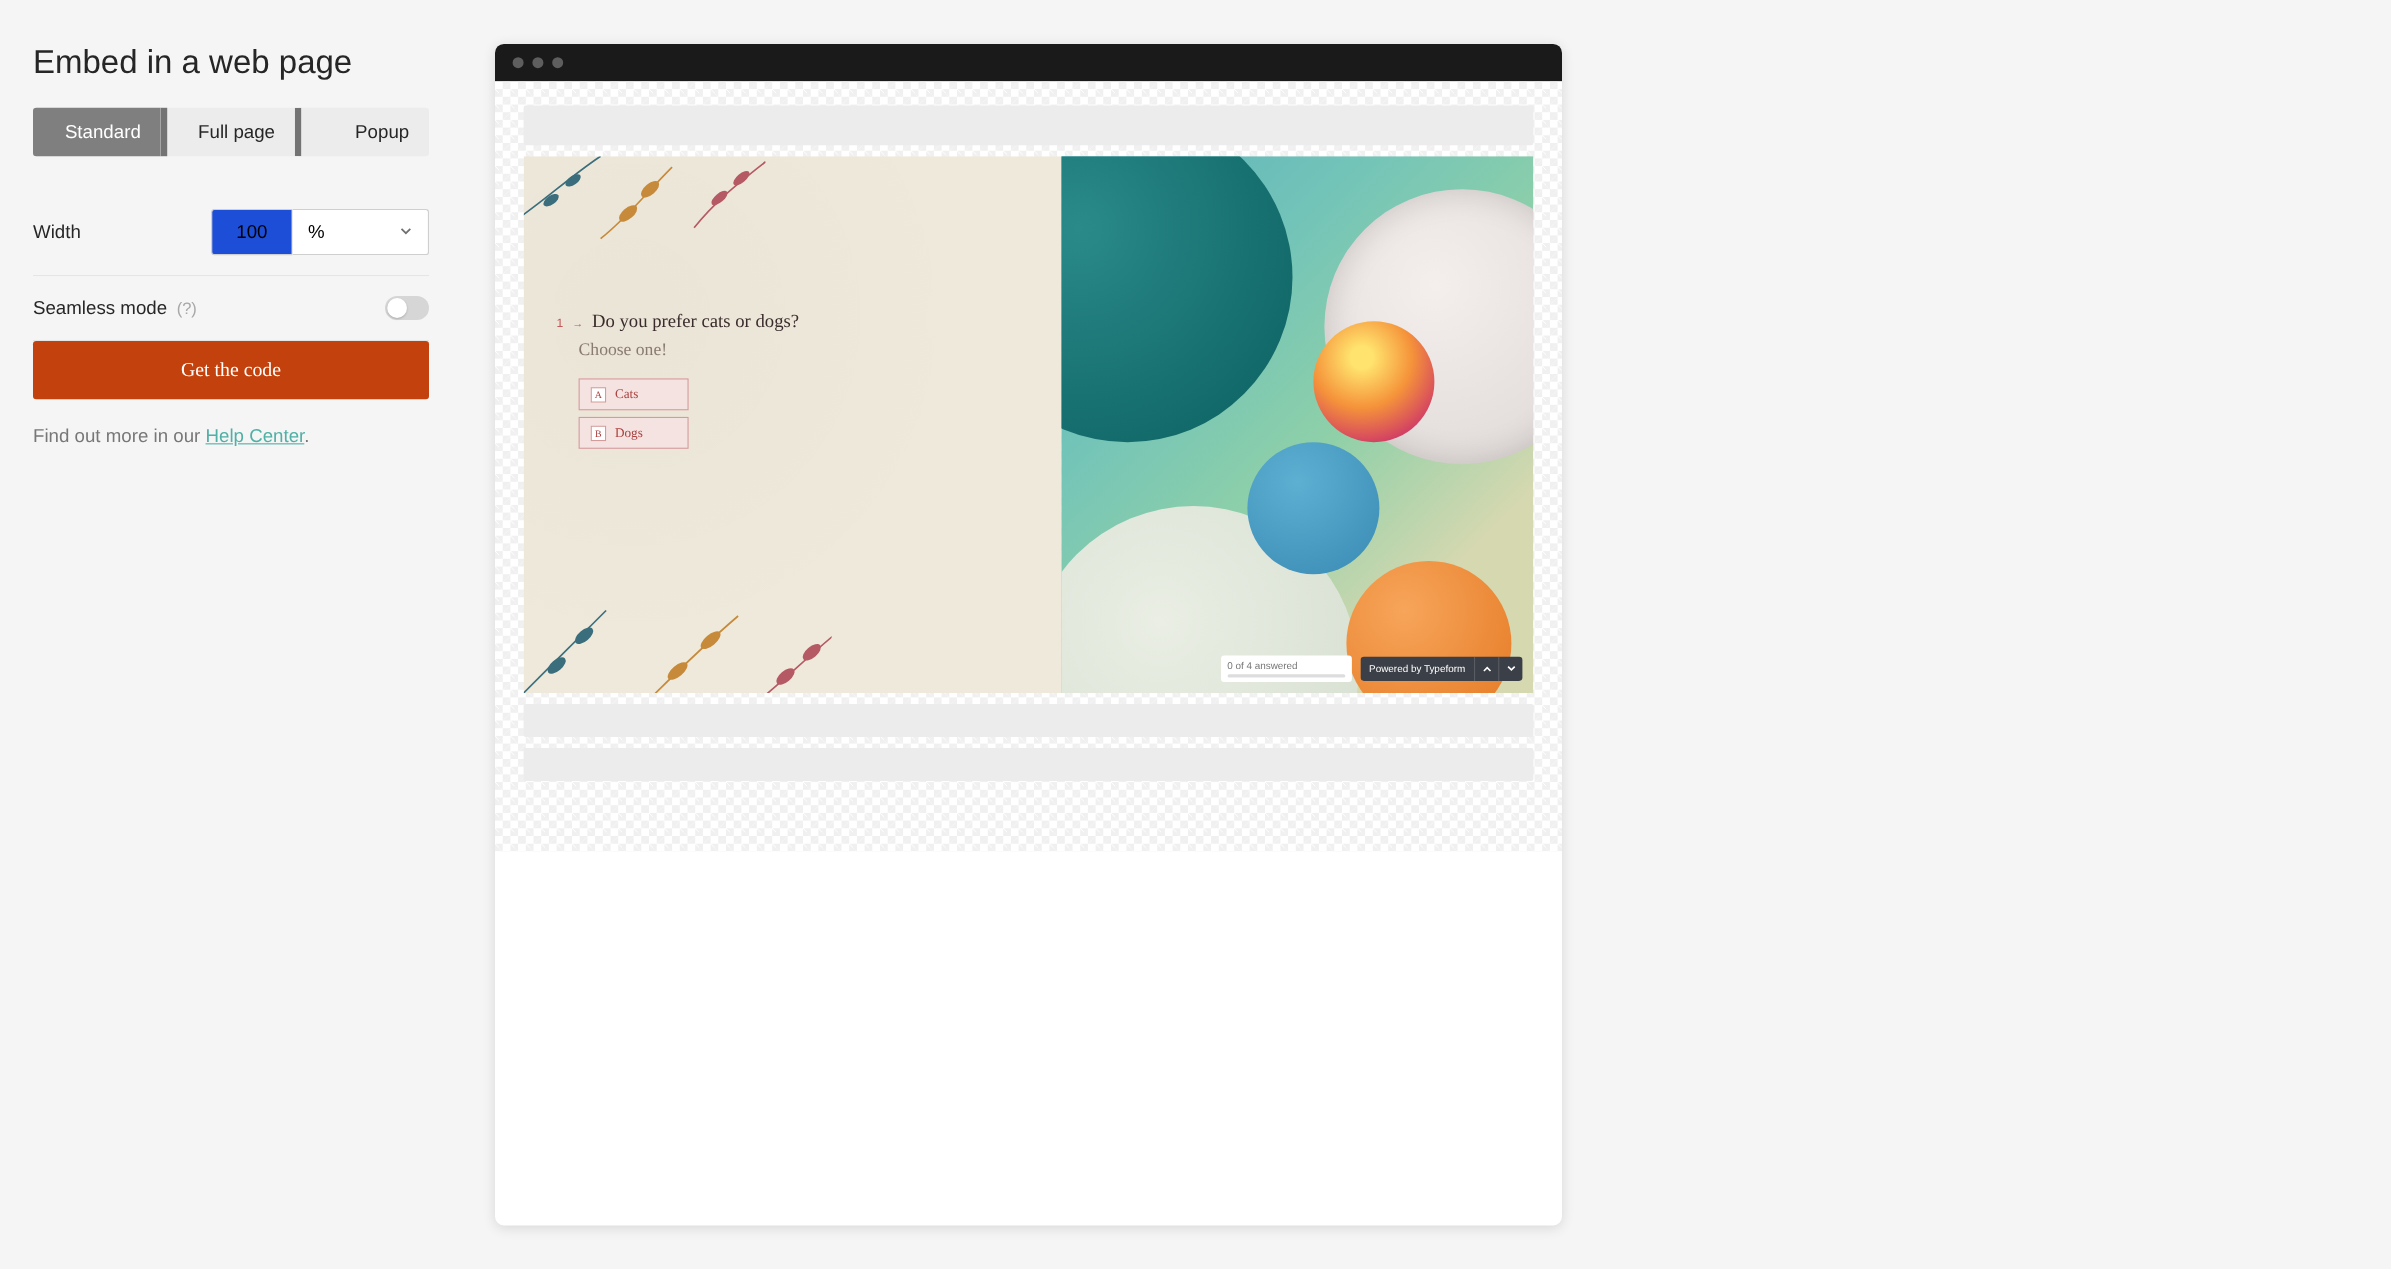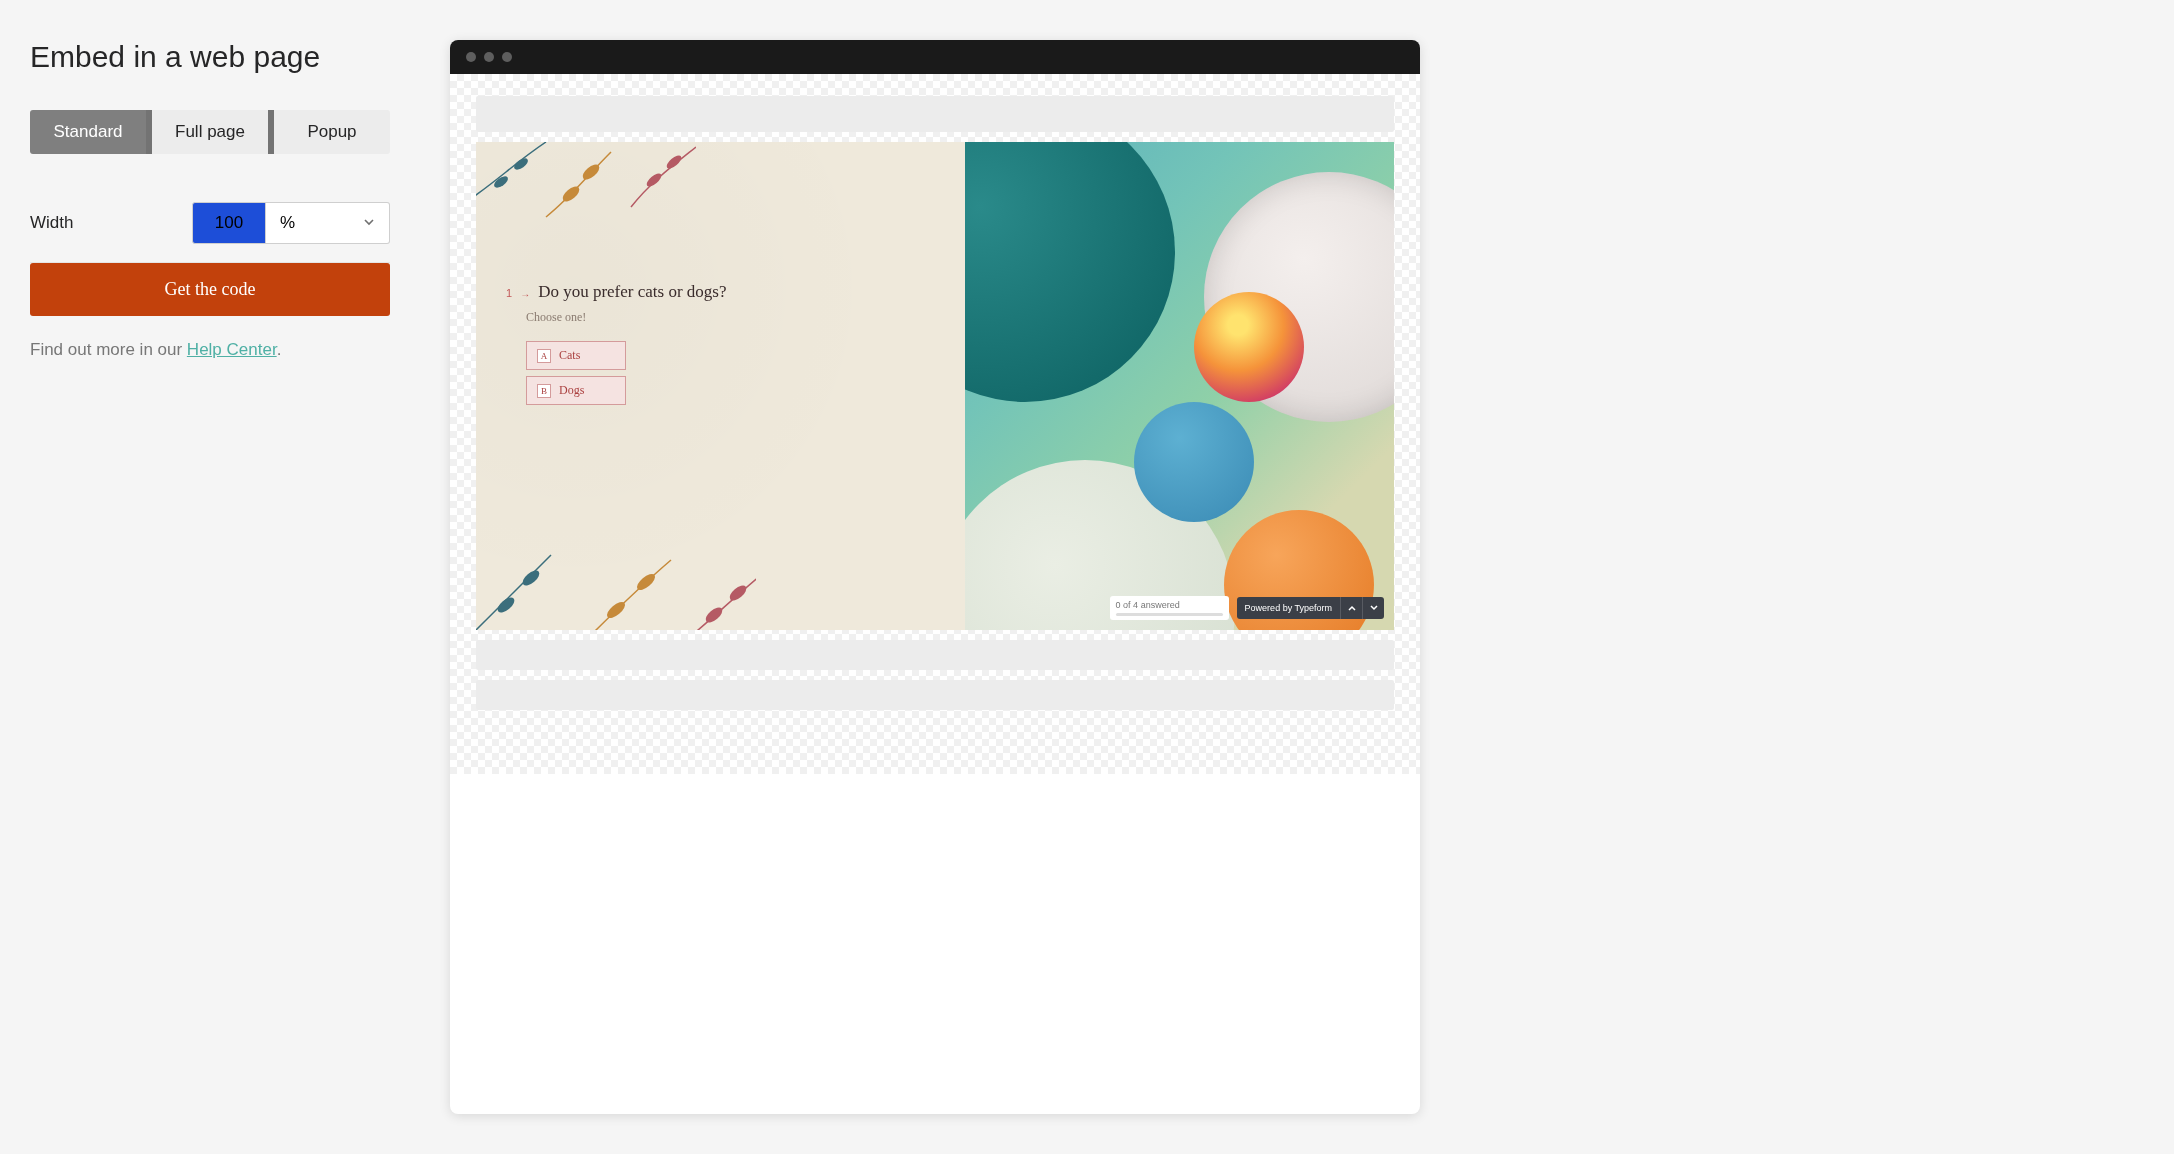--- a/index.html
+++ b/index.html
@@ -21,27 +21,26 @@
   color: #262627;
   margin-bottom: 24px;
 }
 .tabs {
   display: flex;
   margin-bottom: 30px;
 }
 .tab {
   flex: 1;
   padding: 12px 18px;
-  text-align: center;
+  text-align: right;
   font-size: 17px;
   cursor: pointer;
   border: none;
   background: #ececec;
   color: #262627;
-  margin-top: 12px;
 }
 .tab.active {
   background: #7f7f7f;
   color: #fff;
 }
 .tab:first-child { border-radius: 3px 0 0 3px; }
 .tab:last-child { border-radius: 0 3px 3px 0; }
 .tab + .tab { border-left: 6px solid #737373; }
 .info-box {
   background: #d3ece9;
@@ -209,21 +208,21 @@
 .b4 { width: 150px; height: 150px; bottom: -30px; right: 20px; background: radial-gradient(circle at 35% 30%, #f7a55a, #e47822); }
 .b5 { width: 300px; height: 300px; bottom: -130px; left: -30px; background: radial-gradient(circle at 40% 35%, #eaeee4, #d3ddce); }
 .b6 { width: 120px; height: 120px; top: 260px; right: 140px; background: radial-gradient(circle at 38% 30%, #5db0d2, #3a8ab4); }
 
 
 .tf-left svg.deco { position: absolute; }
 .tf-q-row { display: flex; align-items: baseline; gap: 8px; }
 .tf-num { color: #c25858; font-size: 11px; }
 .tf-arrow { color: #c25858; font-size: 10px; }
 .tf-question { color: #3a2c2c; font-size: 17px; font-family: Georgia, serif; }
-.tf-hint { color: #8a7b70; font-size: 12px; margin: 8px 0 16px 20px; font-family: Georgia, serif;}
+.tf-hint { color: #8a7b70; font-size: 16px; margin: 8px 0 16px 20px; font-family: Georgia, serif;}
 .tf-option {
   display: flex;
   align-items: center;
   gap: 8px;
   border: 1px solid #d49b9b;
   background: #f5e3e1;
   padding: 6px 10px;
   width: 100px;
   margin: 6px 0 0 20px;
   font-family: Georgia, serif;
@@ -295,20 +294,27 @@
         <span class="chev">
           <svg width="12" height="12" viewBox="0 0 12 12">
               <path d="M2 4l4 4 4-4" stroke="#707070" stroke-width="1.6" fill="none"></path>
             </svg>
         </span>
       </div>
     </div>
   </div>
 
 
+  <div class="field-row" style="border-bottom:1px solid #e5e5e5">
+    <span class="field-label">
+      <span>Seamless mode</span>
+      <span class="help-q">(?)</span>
+    </span>
+    <div class="toggle"></div>
+  </div>
 
   <button class="cta">Get the code</button>
 
   <p class="help-line">
     <span>Find out more in our </span><a class="help-link" href="#">Help Center</a><span>.</span>
   </p>
 </div>
 
 <div class="preview-wrap">
   <div class="preview-window">

